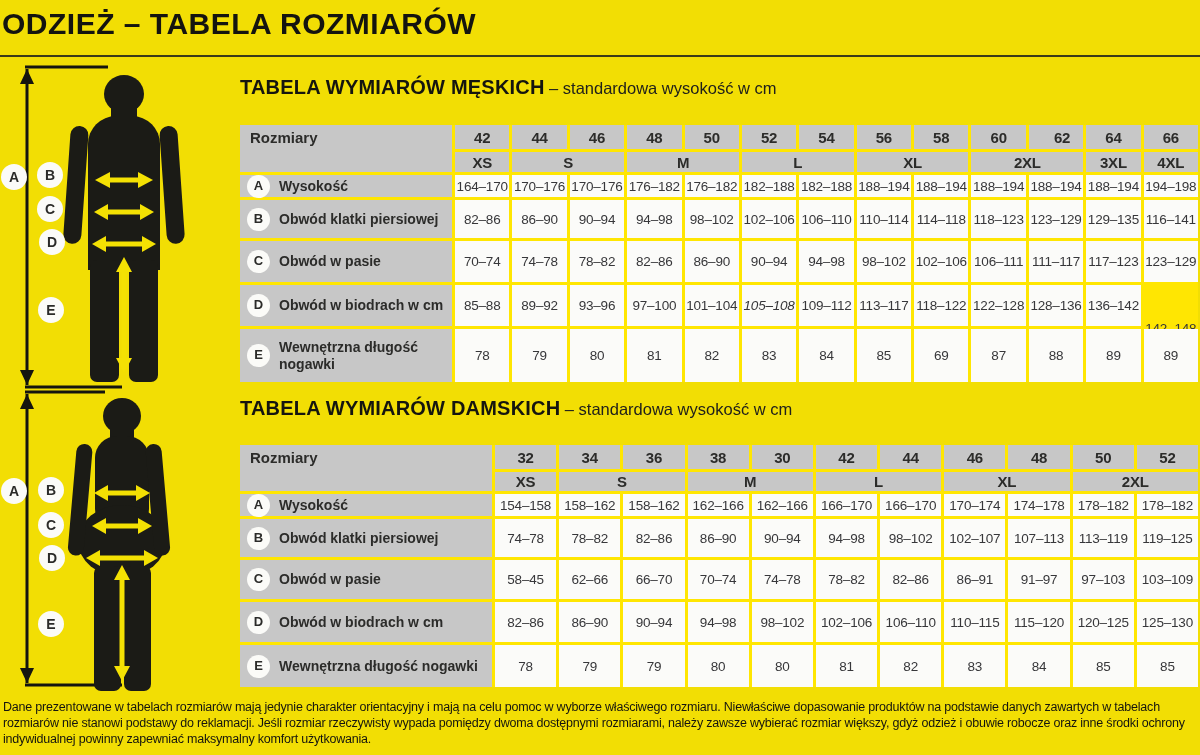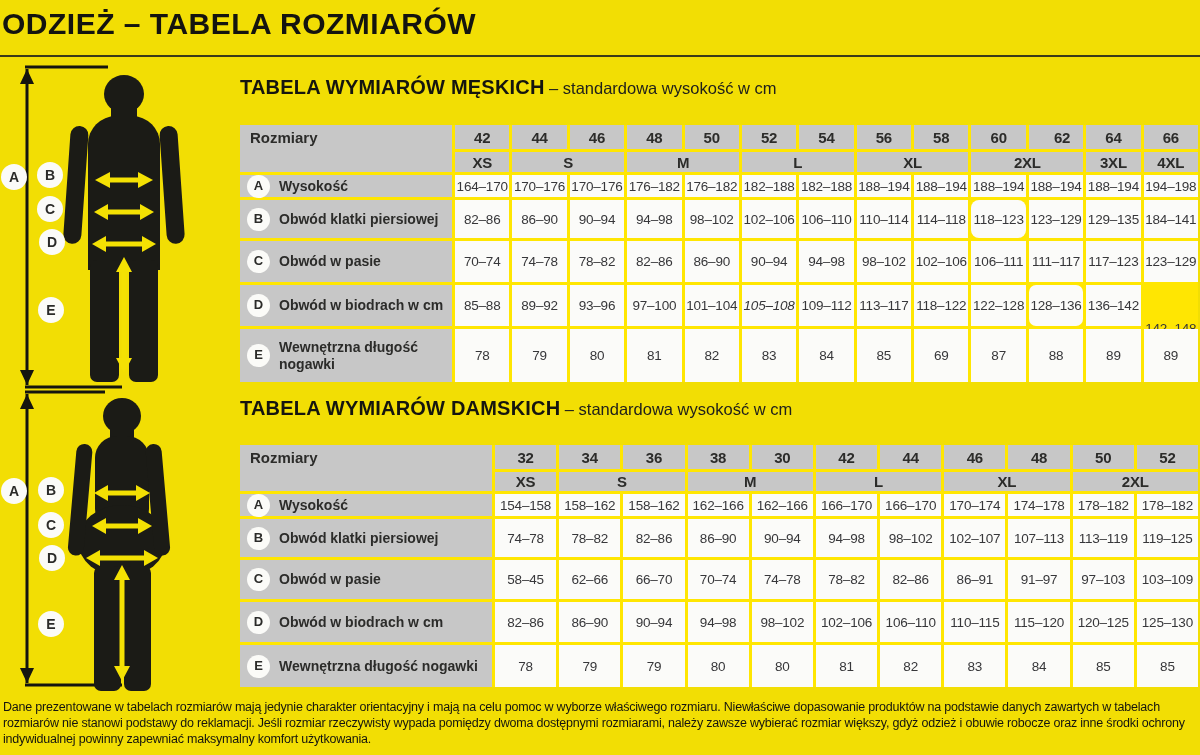--- a/index.html
+++ b/index.html
@@ -232,24 +232,24 @@
     </div>
     <div class="cell white val" style="grid-area: 4 / 2;">82–86</div>
     <div class="cell white val" style="grid-area: 4 / 3;">86–90</div>
     <div class="cell white val" style="grid-area: 4 / 4;">90–94</div>
     <div class="cell white val" style="grid-area: 4 / 5;">94–98</div>
     <div class="cell white val" style="grid-area: 4 / 6;">98–102</div>
     <div class="cell white val" style="grid-area: 4 / 7;">102–106</div>
     <div class="cell white val" style="grid-area: 4 / 8;">106–110</div>
     <div class="cell white val" style="grid-area: 4 / 9;">110–114</div>
     <div class="cell white val" style="grid-area: 4 / 10;">114–118</div>
-    <div class="cell white val" style="grid-area: 4 / 11; border-radius: 8px;">118–123</div>
+    <div class="cell white val" style="grid-area: 4 / 11;">118–123</div>
     <div class="cell white val" style="grid-area: 4 / 12;">123–129</div>
     <div class="cell white val" style="grid-area: 4 / 13;">129–135</div>
-    <div class="cell white val" style="grid-area: 4 / 14;">184–141</div>
+    <div class="cell white val" style="grid-area: 4 / 14;">116–141</div>
     <div class="cell gray rowlab" style="grid-area: 5 / 1;">
       <span class="lc">C</span>
       <span>Obwód w pasie</span>
     </div>
     <div class="cell white val" style="grid-area: 5 / 2;">70–74</div>
     <div class="cell white val" style="grid-area: 5 / 3;">74–78</div>
     <div class="cell white val" style="grid-area: 5 / 4;">78–82</div>
     <div class="cell white val" style="grid-area: 5 / 5;">82–86</div>
     <div class="cell white val" style="grid-area: 5 / 6;">86–90</div>
     <div class="cell white val" style="grid-area: 5 / 7;">90–94</div>
@@ -267,21 +267,21 @@
     <div class="cell white val" style="grid-area: 6 / 2;">85–88</div>
     <div class="cell white val" style="grid-area: 6 / 3;">89–92</div>
     <div class="cell white val" style="grid-area: 6 / 4;">93–96</div>
     <div class="cell white val" style="grid-area: 6 / 5;">97–100</div>
     <div class="cell white val" style="grid-area: 6 / 6;">101–104</div>
     <div class="cell white val" style="grid-area: 6 / 7; font-style: italic;">105–108</div>
     <div class="cell white val" style="grid-area: 6 / 8;">109–112</div>
     <div class="cell white val" style="grid-area: 6 / 9;">113–117</div>
     <div class="cell white val" style="grid-area: 6 / 10;">118–122</div>
     <div class="cell white val" style="grid-area: 6 / 11;">122–128</div>
-    <div class="cell white val" style="grid-area: 6 / 12; border-radius: 7px;">128–136</div>
+    <div class="cell white val" style="grid-area: 6 / 12;">128–136</div>
     <div class="cell white val" style="grid-area: 6 / 13;">136–142</div>
     <div class="cell white val" style="grid-area: 6 / 14; margin-top: 43px;">142–148</div>
     <div class="cell gray rowlab" style="grid-area: 7 / 1;">
       <span class="lc">E</span>
       <span>Wewnętrzna długość nogawki</span>
     </div>
     <div class="cell white val" style="grid-area: 7 / 2;">78</div>
     <div class="cell white val" style="grid-area: 7 / 3;">79</div>
     <div class="cell white val" style="grid-area: 7 / 4;">80</div>
     <div class="cell white val" style="grid-area: 7 / 5;">81</div>

